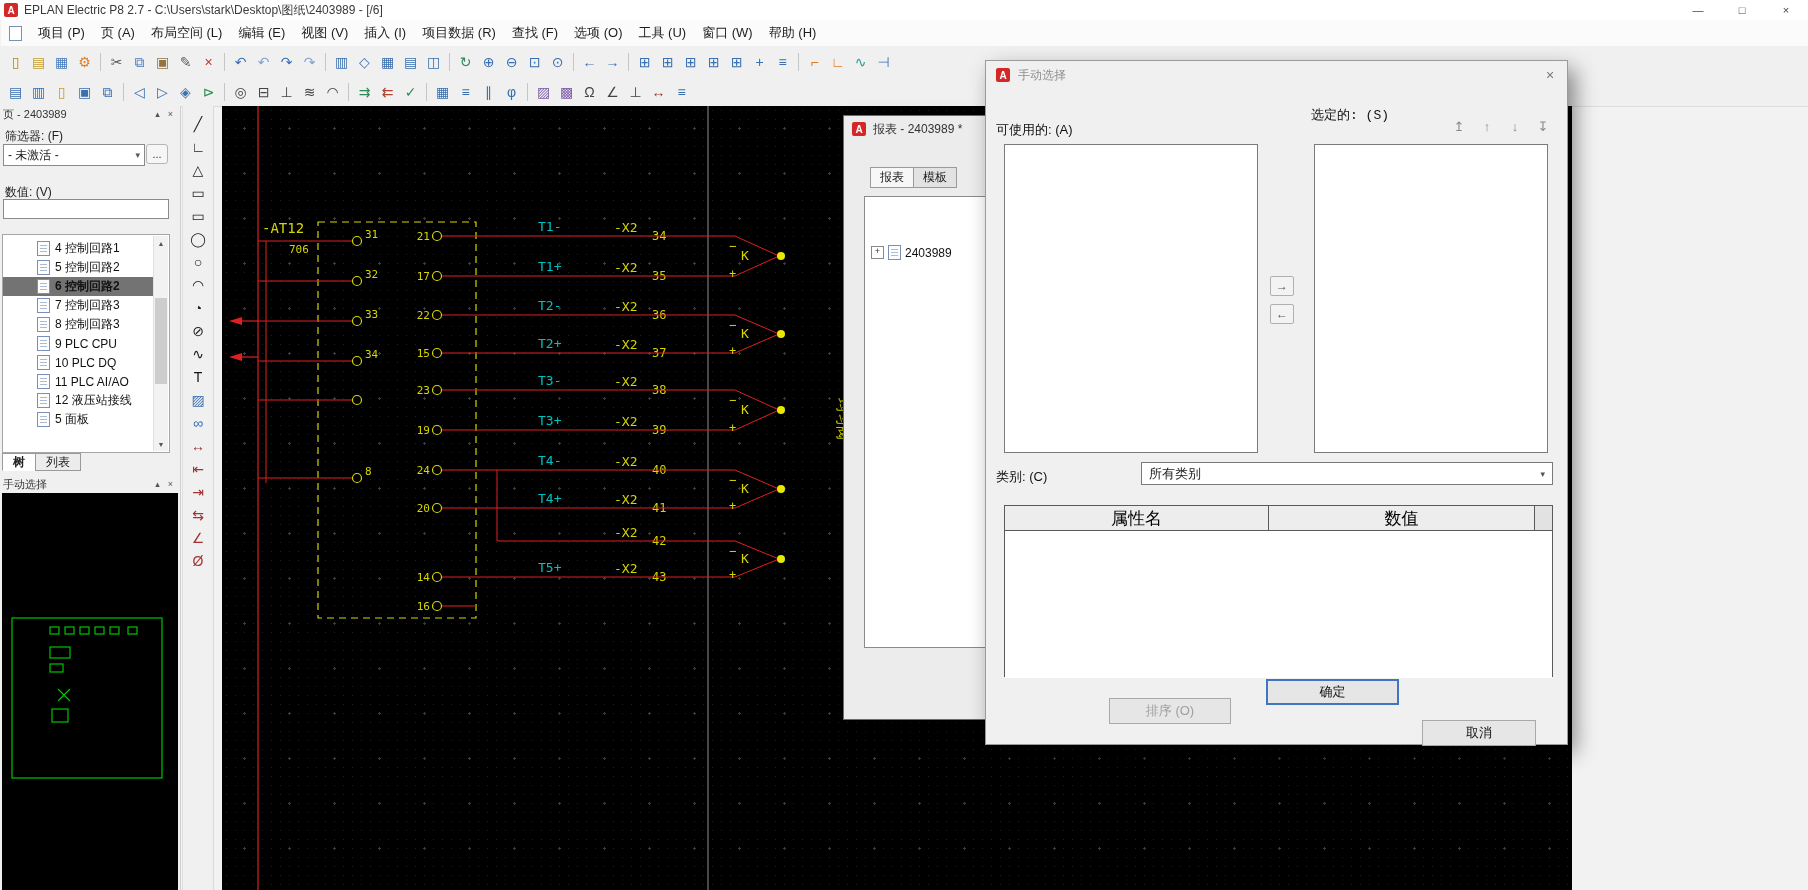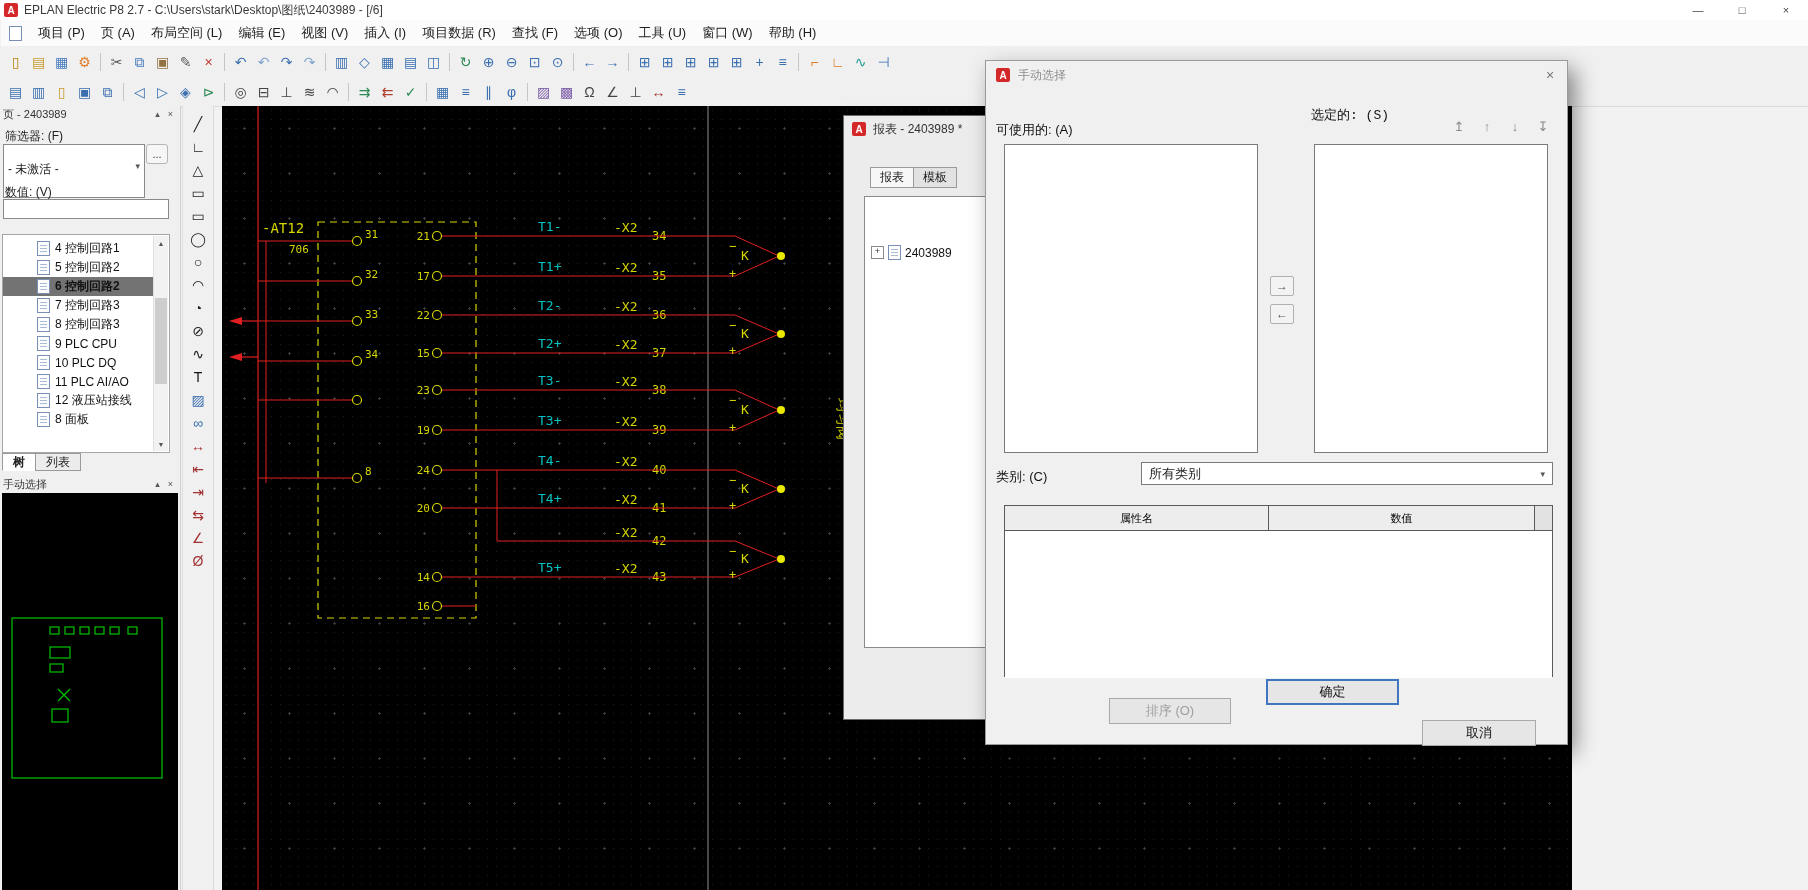--- a/index.html
+++ b/index.html
@@ -20,21 +20,21 @@
   .tbar1{top:46px;height:32px;}
   .tbar2{top:78px;height:28px;}
   .tbi{width:21px;height:21px;display:inline-flex;align-items:center;justify-content:center;font-size:14px;margin:0 1px;border-radius:2px;flex:none;line-height:1;}
   .tb-sep{width:1px;height:18px;background:#c6c6c6;margin:0 4px;flex:none;}
   
   .leftcol{position:absolute;left:0;top:106px;width:180px;bottom:0;background:#f0f0f0;border-right:1px solid #d0d0d0;}
   .panel-hd{position:absolute;left:0;right:0;height:16px;display:flex;align-items:center;font-size:11px;color:#333;padding:0 3px;}
   .panel-hd .sp{flex:1;}
   .hd-btn{width:13px;height:12px;display:flex;align-items:center;justify-content:center;font-size:9px;color:#555;}
   .small-lbl{position:absolute;left:5px;font-size:12px;color:#1d1d1d;}
-  .combo{position:absolute;background:#fff;border:1px solid #8a8a8a;height:20px;display:flex;align-items:flex-start;font-size:12px;padding:16px 4px;}
+  .combo{position:absolute;background:#fff;border:1px solid #8a8a8a;height:20px;display:flex;align-items:center;font-size:12px;padding:0 4px;}
   .combo .sp{flex:1;}
   .caret{font-size:9px;color:#555;margin-left:4px;}
   .more-btn{position:absolute;width:20px;height:18px;background:#f6f6f6;border:1px solid #b5b5b5;border-radius:3px;font-size:11px;display:flex;align-items:center;justify-content:center;color:#333;}
   .val-input{position:absolute;left:3px;width:158px;height:18px;border:1px solid #8a8a8a;background:#fff;font-size:12px;font-family:"Liberation Sans",sans-serif;padding:0 3px;}
   .treebox{position:absolute;left:2px;width:166px;background:#fff;border:1px solid #a6a6a6;overflow:hidden;}
   .tree-inner{position:absolute;left:0;top:4px;right:15px;}
   .tree-row{display:flex;align-items:center;height:19px;padding-left:34px;font-size:12px;color:#111;white-space:nowrap;}
   .tree-row.sel{font-weight:bold;background:#737373;}
   .page-ico{position:relative;width:11px;height:13px;border:1px solid #7a8fb5;background:#fdfdfd;margin-right:5px;flex:none;}
   .page-ico::before{content:"";position:absolute;left:2px;right:2px;top:3px;height:1px;background:#aabbd6;box-shadow:0 3px 0 #aabbd6,0 6px 0 #aabbd6;}
@@ -71,21 +71,21 @@
   .mdlg-title-text{font-size:12px;color:#8f8f8f;margin-left:8px;}
   .mdlg-close{position:absolute;right:8px;top:5px;width:18px;height:18px;display:flex;align-items:center;justify-content:center;font-size:14px;color:#777;}
   .lbl{position:absolute;font-size:13px;color:#111;white-space:nowrap;}
   .mvbtn{position:absolute;width:22px;height:18px;display:flex;align-items:center;justify-content:center;font-size:13px;color:#8a8a8a;}
   .listbox{position:absolute;background:#fff;border:1px solid #7a7a7a;}
   .xferbtn{position:absolute;width:24px;height:20px;background:#f3f3f3;border:1px solid #b0b0b0;border-radius:2px;font-size:12px;color:#555;display:flex;align-items:center;justify-content:center;padding:0;}
   .combo2{position:absolute;height:23px;background:#fff;border:1px solid #7a7a7a;display:flex;align-items:center;font-size:13px;padding:0 7px;box-sizing:border-box;}
   .combo2 .sp{flex:1;}
   .ptable{position:absolute;border:1px solid #5a5a5a;background:#fff;box-sizing:border-box;}
   .phead{display:flex;height:24px;background:#ededed;border-bottom:1px solid #5a5a5a;}
-  .pcell{display:flex;align-items:center;justify-content:center;font-size:11px;color:#000;border-right:1px solid #5a5a5a;box-sizing:border-box;}
+  .pcell{display:flex;align-items:center;justify-content:center;font-size:17px;color:#000;border-right:1px solid #5a5a5a;box-sizing:border-box;}
   .pcell.pfill{flex:1;border-right:none;background:#e2e2e2;}
   .pbody{height:147px;background:#fff;}
   .btn{position:absolute;height:26px;font-size:13px;display:flex;align-items:center;justify-content:center;background:#e6e6e6;border:1px solid #a9a9a9;color:#111;padding:0;font-family:"Liberation Sans",sans-serif;}
   .btn.disabled{color:#9e9e9e;}
   .btn.default{border:2px solid #3f76bf;}
 </style>
 </head>
 <body>
 
 <div id="app">
@@ -248,21 +248,21 @@
           <div class="tree-row">
             <span class="page-ico"></span>
             <span>11 PLC AI/AO</span>
           </div>
           <div class="tree-row">
             <span class="page-ico"></span>
             <span>12 液压站接线</span>
           </div>
           <div class="tree-row">
             <span class="page-ico"></span>
-            <span>8 面板</span>
+            <span>5 面板</span>
           </div>
         </div>
       <div class="sbar">
         <span class="sb-btn" style="top:0;">▲</span>
         <span class="sb-btn" style="bottom:0;">▼</span>
         <span class="sb-thumb" style="top:62px;height:86px;"></span>
       </div>
     </div>
     <div class="ptabs" style="top:347px;">
       <span class="ptab active">树</span>

